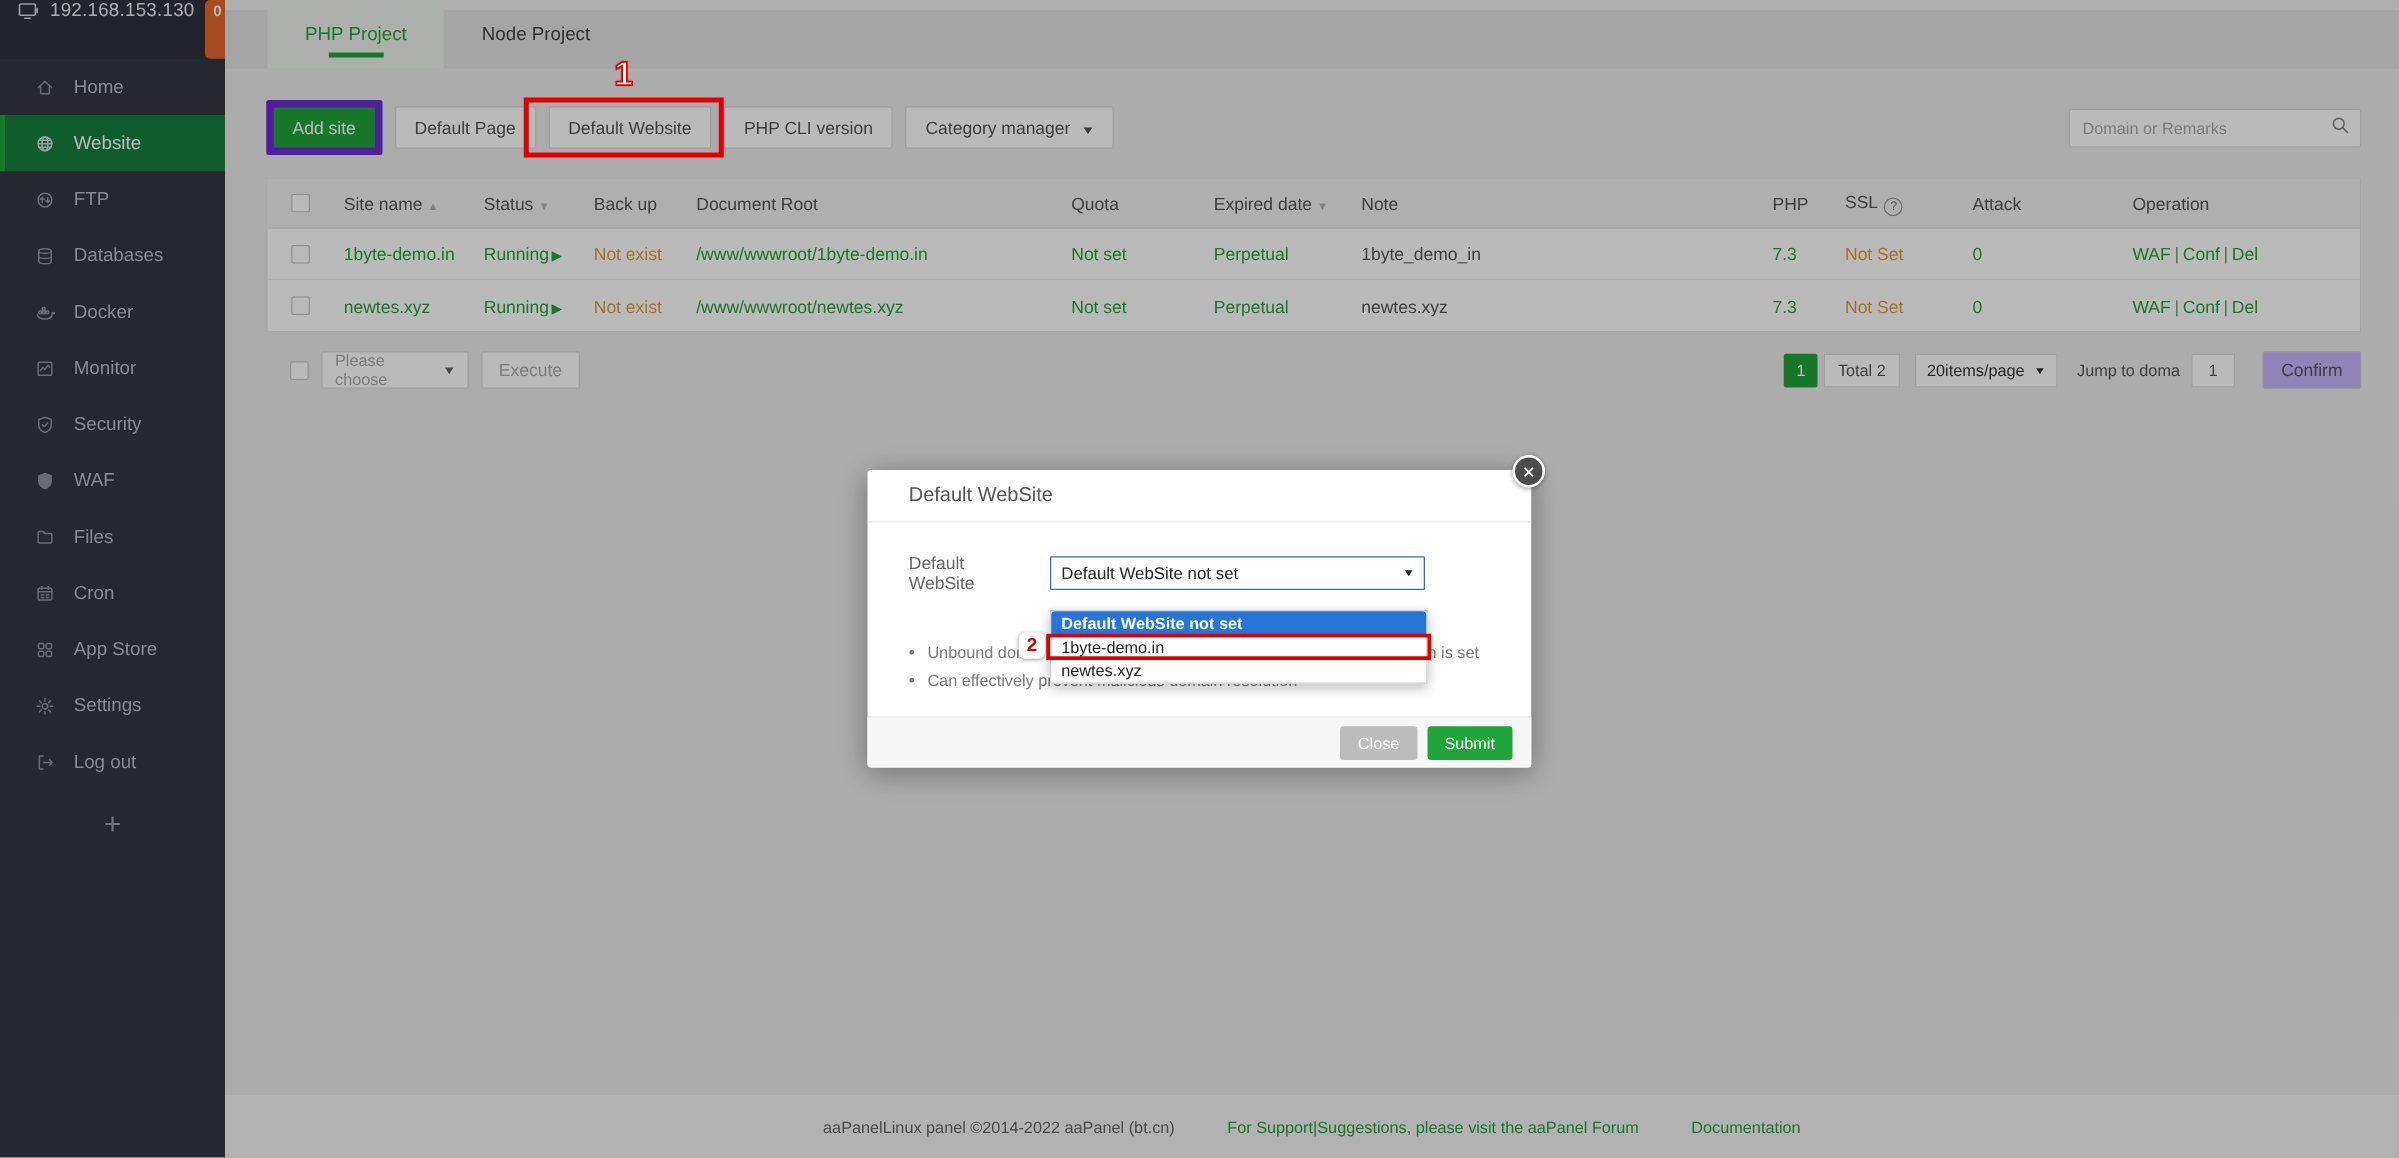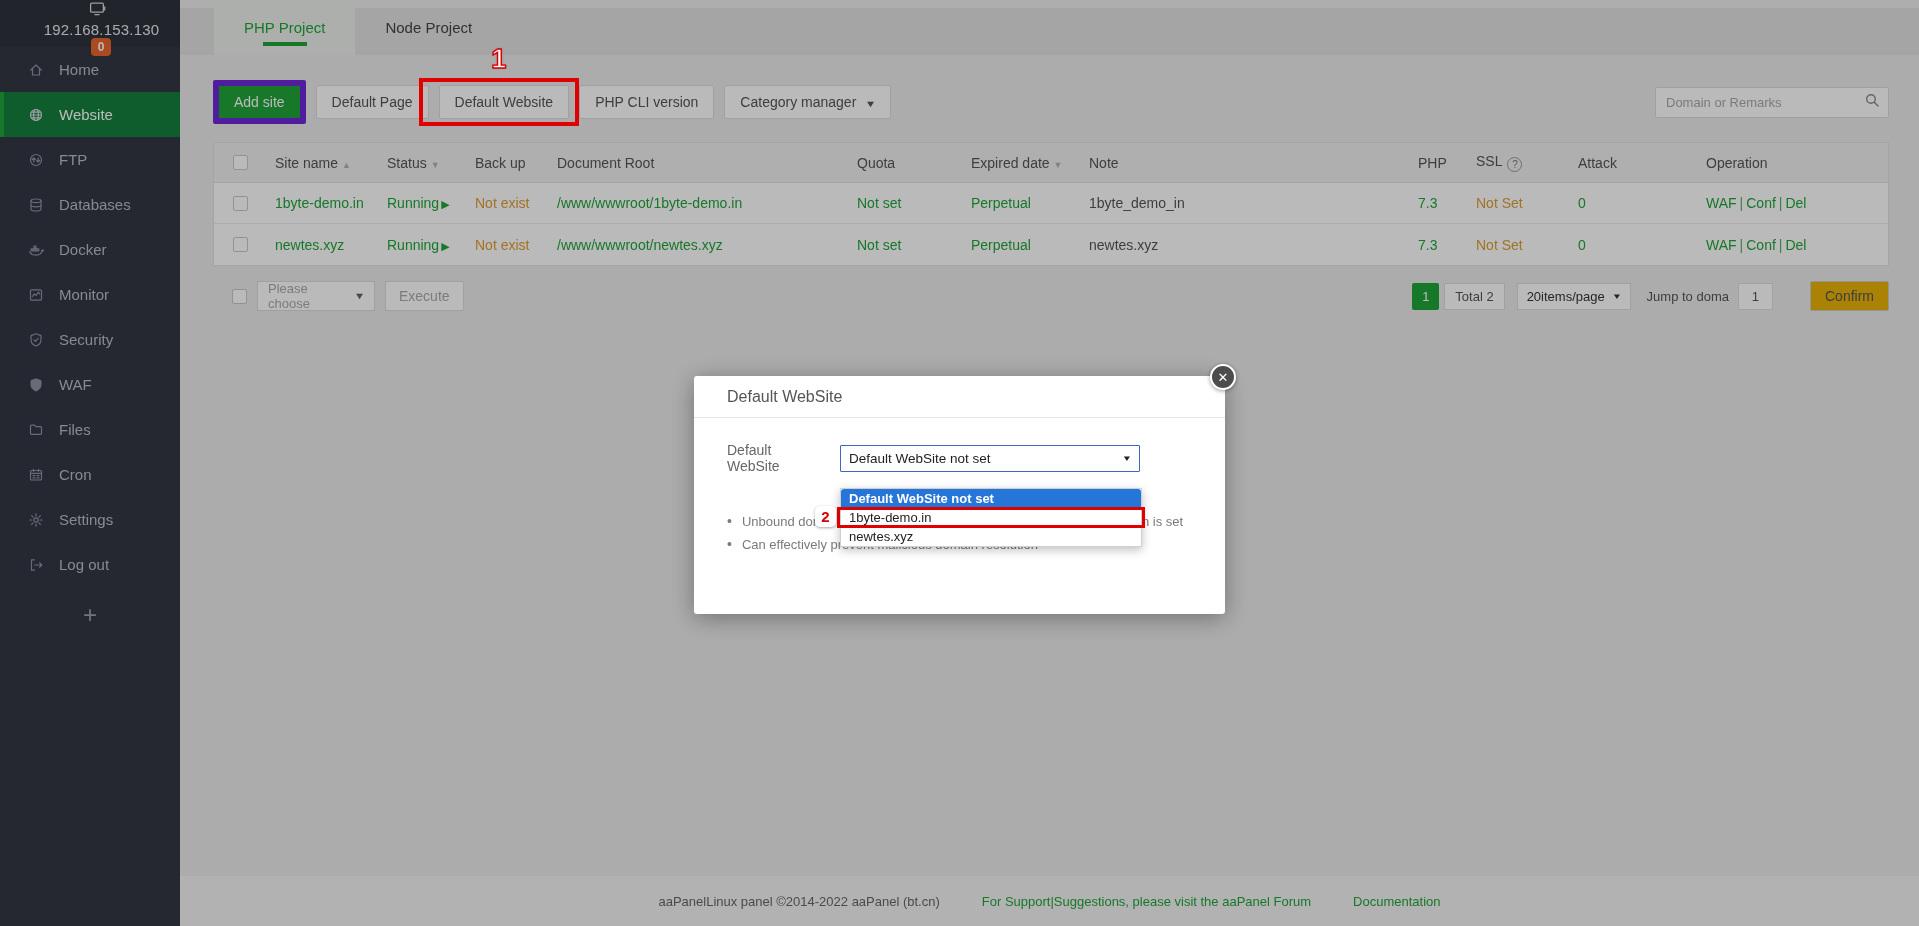--- a/index.html
+++ b/index.html
@@ -1,21 +1,21 @@
 <!DOCTYPE html>
 <html><head>
 <meta charset="utf-8">
 <style>
   * { margin:0; padding:0; box-sizing:border-box; }
   html,body { width:1919px; height:926px; overflow:hidden; font-family:"Liberation Sans",sans-serif; }
   .app { display:flex; width:100%; height:100%; background:#ececec; }
 
   
   .sidebar { width:180px; min-width:180px; background:#333644; display:flex; flex-direction:column; }
-  .side-head { height:47px; display:flex; align-items:center; padding-left:14px; background:#2f323d;flex-direction:column; }
+  .side-head { height:47px; display:flex; padding-left:14px; background:#2f323d; }
   .side-head svg { stroke:#d8dadf; }
   .ip { color:#e8eaee; font-size:15px; margin-left:9px; letter-spacing:.2px; }
   .badge { background:#e8662d; color:#fff; font-size:12px; border-radius:4px; padding:2px 7px; margin-left:8px; font-weight:bold; }
   .menu { flex:0 0 auto; }
   .side-item { height:45px; display:flex; align-items:center; padding-left:27px; color:#b9bec8; font-size:15px; cursor:pointer; }
   .side-item .sicon { width:17px; height:17px; margin-right:15px; display:flex; align-items:center; justify-content:center; color:#8f95a3; }
   .side-item svg { stroke:#8f95a3; }
   .side-item.active { background:#15803d; color:#fff; border-left:4px solid #20a53a; padding-left:23px; }
   .side-item.active svg { stroke:#d7dae0; }
   .side-item.active .sicon { color:#d7dae0; }
@@ -75,21 +75,21 @@
   .selbox { height:30px; background:#fff; border:1px solid #dcdcdc; border-radius:2px; display:flex; align-items:center; font-size:13px; color:#aaa; padding:0 10px; margin-left:10px; cursor:pointer;gap:12px; }
   .selbox .drop-caret { color:#666; }
   .btn.ghost { background:#fff; border:1px solid #dcdcdc; color:#aaa; margin-left:10px; padding:6px 13px; }
   .pager { margin-left:auto; display:flex; align-items:center; }
   .pnum { width:27px; height:27px; background:#20a53a; color:#fff; font-size:13px; display:flex; align-items:center; justify-content:center; border-radius:2px; cursor:pointer; }
   .ptotal { height:27px; border:1px solid #ddd; background:#fff; color:#555; font-size:13px; display:flex; align-items:center; padding:0 10px; margin-left:5px; }
   .psel { height:27px; border:1px solid #ddd; background:#fff; color:#333; font-size:13px; display:flex; align-items:center; padding:0 9px; margin-left:12px; cursor:pointer; }
   .psel .drop-caret { font-size:8px; margin-left:8px; color:#333; }
   .jumplabel { font-size:13px; color:#555; margin-left:16px; }
   .jumpinput { width:35px; height:27px; border:1px solid #ddd; background:#fff; text-align:center; font-size:13px; color:#555; margin-left:9px; outline:none; font-family:"Liberation Sans",sans-serif; }
-  .btn.confirm { background:#eab308; border:1px solid #ccc; color:#555; margin-left:37px; padding:6px 14px; }
+  .btn.confirm { background:#c4b5fd; border:1px solid #ccc; color:#555; margin-left:22px; padding:6px 14px; }
 
   
   .spacer { flex:1; }
   .pagefoot { height:50px; background:#f5f5f5; display:flex; align-items:center; justify-content:center; font-size:13px; }
   .pagefoot .copy { color:#666; }
   .pagefoot .flink { color:#20a53a; margin-left:42px; cursor:pointer; }
 
   
   .overlay { position:fixed; inset:0; background:rgba(0,0,0,.27); z-index:40; }
   .modal { position:fixed; left:694px; top:376px; width:531px; height:238px; background:#fff; border-radius:3px; box-shadow:0 4px 24px rgba(0,0,0,.35); z-index:50; }
@@ -213,20 +213,31 @@
             <svg class="oicon" width="16" height="16" viewBox="0 0 16 16">
               <rect x="2.5" y="3.5" width="11" height="9.5" rx="1"></rect>
               <path d="M2.5 6.3h11M5.5 2.3v2M10.5 2.3v2M5 8.7h2M9 8.7h2M5 10.9h2M9 10.9h2"></path>
             </svg>
           </span>
         <span>Cron</span>
       </div>
       <div class="side-item">
         <span class="sicon">
             <svg class="oicon" width="16" height="16" viewBox="0 0 16 16">
+              <rect x="2.8" y="2.8" width="4.2" height="4.2" rx=".8"></rect>
+              <rect x="9" y="2.8" width="4.2" height="4.2" rx=".8"></rect>
+              <rect x="2.8" y="9" width="4.2" height="4.2" rx=".8"></rect>
+              <rect x="9" y="9" width="4.2" height="4.2" rx=".8"></rect>
+            </svg>
+          </span>
+        <span>App Store</span>
+      </div>
+      <div class="side-item">
+        <span class="sicon">
+            <svg class="oicon" width="16" height="16" viewBox="0 0 16 16">
               <circle cx="8" cy="8" r="2.2"></circle>
               <path d="M8 1.8v2.1M8 12.1v2.1M1.8 8h2.1M12.1 8h2.1M3.6 3.6l1.5 1.5M10.9 10.9l1.5 1.5M12.4 3.6l-1.5 1.5M5.1 10.9l-1.5 1.5"></path>
             </svg>
           </span>
         <span>Settings</span>
       </div>
       <div class="side-item">
         <span class="sicon">
             <svg class="oicon" width="16" height="16" viewBox="0 0 16 16">
               <path d="M6.5 2.8h-3v10.4h3M6.8 8h7m0 0l-2.2-2.2M13.8 8l-2.2 2.2"></path>
@@ -374,13 +385,17 @@
     <div class="m-bullets">
       <div class="m-bullet">
         <span class="dot">•</span><span>Unbound doma</span>
         <span class="b1-right">n is set</span>
       </div>
       <div class="m-bullet">
         <span class="dot">•</span><span>Can effectively prevent malicious domain resolution</span>
       </div>
     </div>
   </div>
+  <div class="m-foot">
+    <button class="mbtn gray">Close</button>
+    <button class="mbtn green">Submit</button>
+  </div>
 </div>
 
 </body></html>

